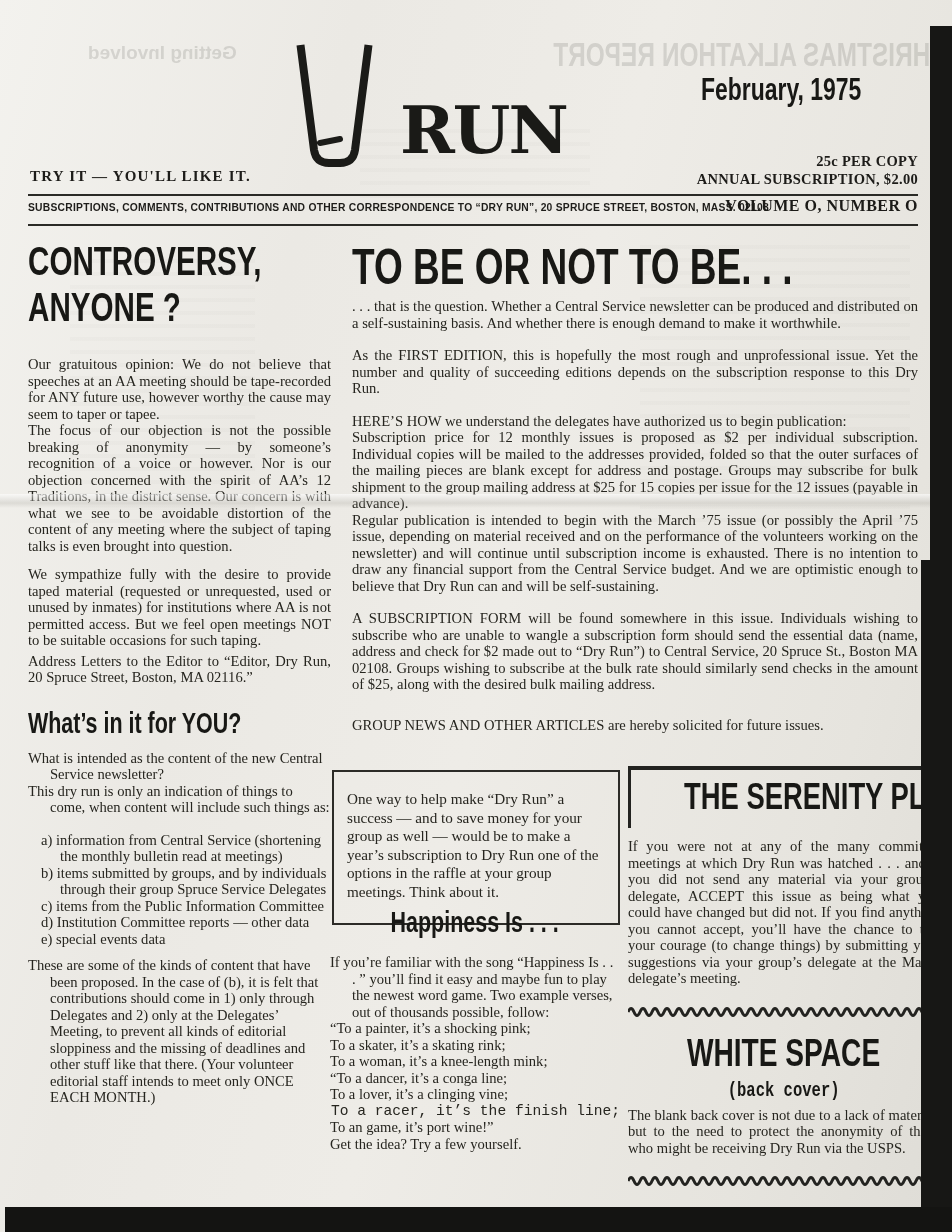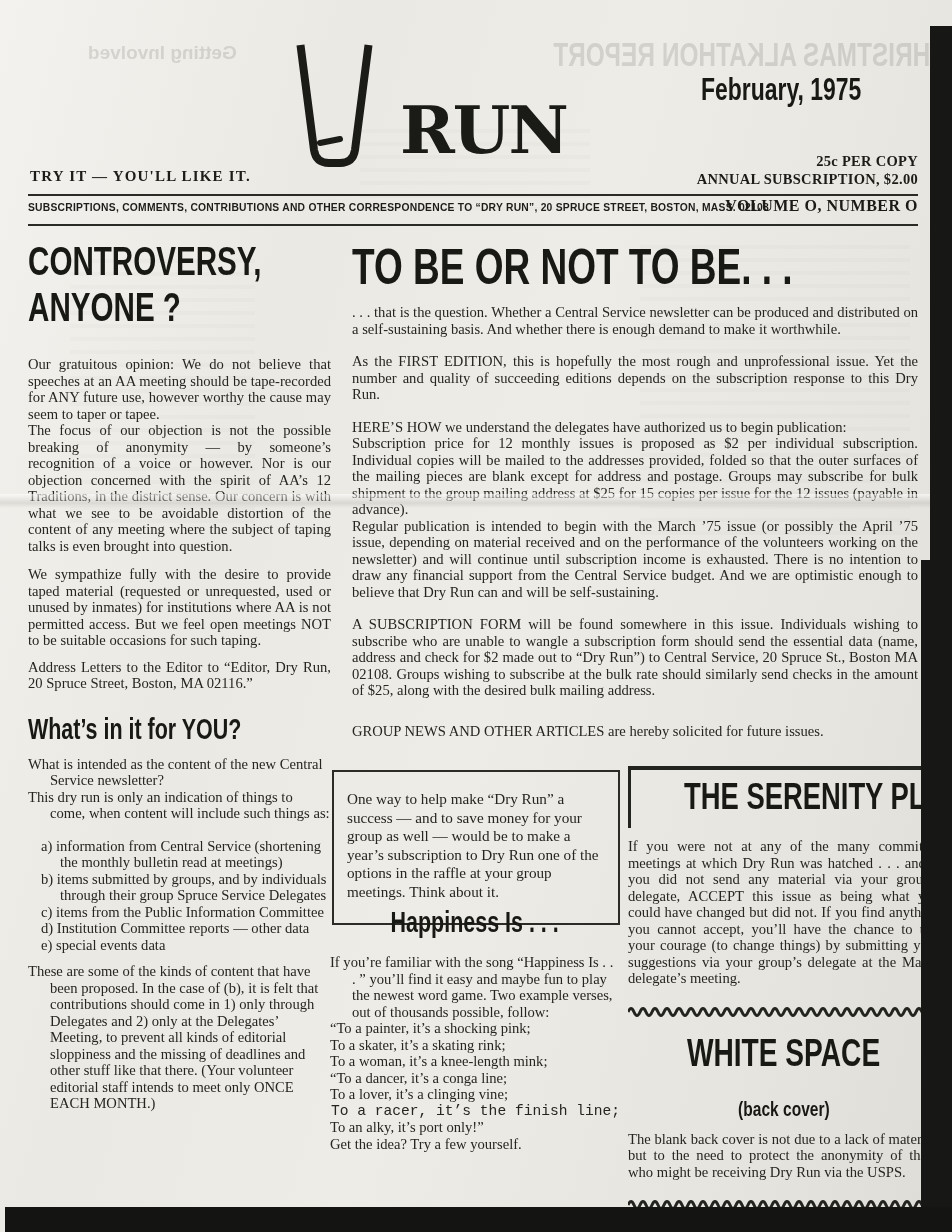--- a/index.html
+++ b/index.html
@@ -51,21 +51,21 @@
   .h-happy{font-size:29px;line-height:32px;text-align:center;}
   .h-serenity{font-size:37px;line-height:38px;}
   .h-white{font-size:38px;line-height:40px;text-align:center;}
   .h-back{font-size:21px;line-height:24px;text-align:center;}
   
   .crease{position:absolute;left:0;top:494px;width:100%;height:14px;z-index:2;
     background:linear-gradient(180deg,rgba(255,255,255,.6),rgba(150,148,140,.22) 65%,rgba(255,255,255,0));}
   .edge-right{position:absolute;right:0;top:26px;bottom:0;width:22px;background:#171715;z-index:3;}
   .edge-right2{position:absolute;right:0;top:560px;bottom:0;width:31px;background:#171715;z-index:3;}
   .edge-bottom{position:absolute;left:5px;right:0;bottom:0;height:25px;background:#141412;z-index:3;}
-  .mt6{margin-top:24px;}.mt10{margin-top:10px;}.mt12{margin-top:12px;}.mt14{margin-top:10px;font-family:Liberation Serif, serif;}
+  .mt6{margin-top:6px;font-family:Liberation Mono, monospace;}.mt10{margin-top:10px;}.mt12{margin-top:12px;}.mt14{margin-top:4px;font-family:Liberation Serif, serif;}
   .mt16{margin-top:16px;}.mt20{margin-top:20px;}.mt24{margin-top:24px;}.mt26{margin-top:26px;}
 </style>
 </head>
 <body>
 
 <div class="paper">
 
   <div class="ghost mirror cond" style="left:548px;top:36px;font-size:33px;width:400px;overflow:hidden;"><span class="sq">CHRISTMAS ALKATHON REPORT</span></div>
   <div class="ghost mirror cond" style="left:88px;top:42px;font-size:19px;">Getting Involved</div>
   <div class="ghost-stripes" style="left:70px;top:250px;width:185px;height:280px;"></div>
@@ -141,21 +141,21 @@
       <span class="sqc">Happiness Is . . .</span>
     </div>
     <p class="body-txt hang mt16">If you’re familiar with the song “Happiness Is . . . ” you’ll find it easy and maybe fun to play the newest word game. Two example verses, out of thousands possible, follow:</p>
     <div style="text-align:left;">
       <p class="body-txt" style="text-align:left;">“To a painter, it’s a shocking pink;</p>
       <p class="body-txt" style="text-align:left;">To a skater, it’s a skating rink;</p>
       <p class="body-txt" style="text-align:left;">To a woman, it’s a knee-length mink;</p>
       <p class="body-txt" style="text-align:left;">“To a dancer, it’s a conga line;</p>
       <p class="body-txt" style="text-align:left;">To a lover, it’s a clinging vine;</p>
       <p class="body-txt" style="text-align:right;font-family:Liberation Mono, monospace;">To a racer, it’s the finish line;</p>
-      <p class="body-txt" style="text-align:left;">To an alky, it’s port only!”</p>
+      <p class="body-txt" style="text-align:left;">To an game, it’s port wine!”</p>
       <p class="body-txt" style="text-align:left;">Get the idea? Try a few yourself.</p>
     </div>
   </div>
 
   <div class="col-right">
     <div class="serenity-box">
       <span class="cond h-serenity sqc">THE SERENITY PLEA</span>
     </div>
     <p class="body-txt mt10">If you were not at any of the many committee meetings at which Dry Run was hatched . . . and if you did not send any material via your group’s delegate, ACCEPT this issue as being what you could have changed but did not. If you find anything you cannot accept, you’ll have the chance to test your courage (to change things) by submitting your suggestions via your group’s delegate at the March delegate’s meeting.</p>
 

